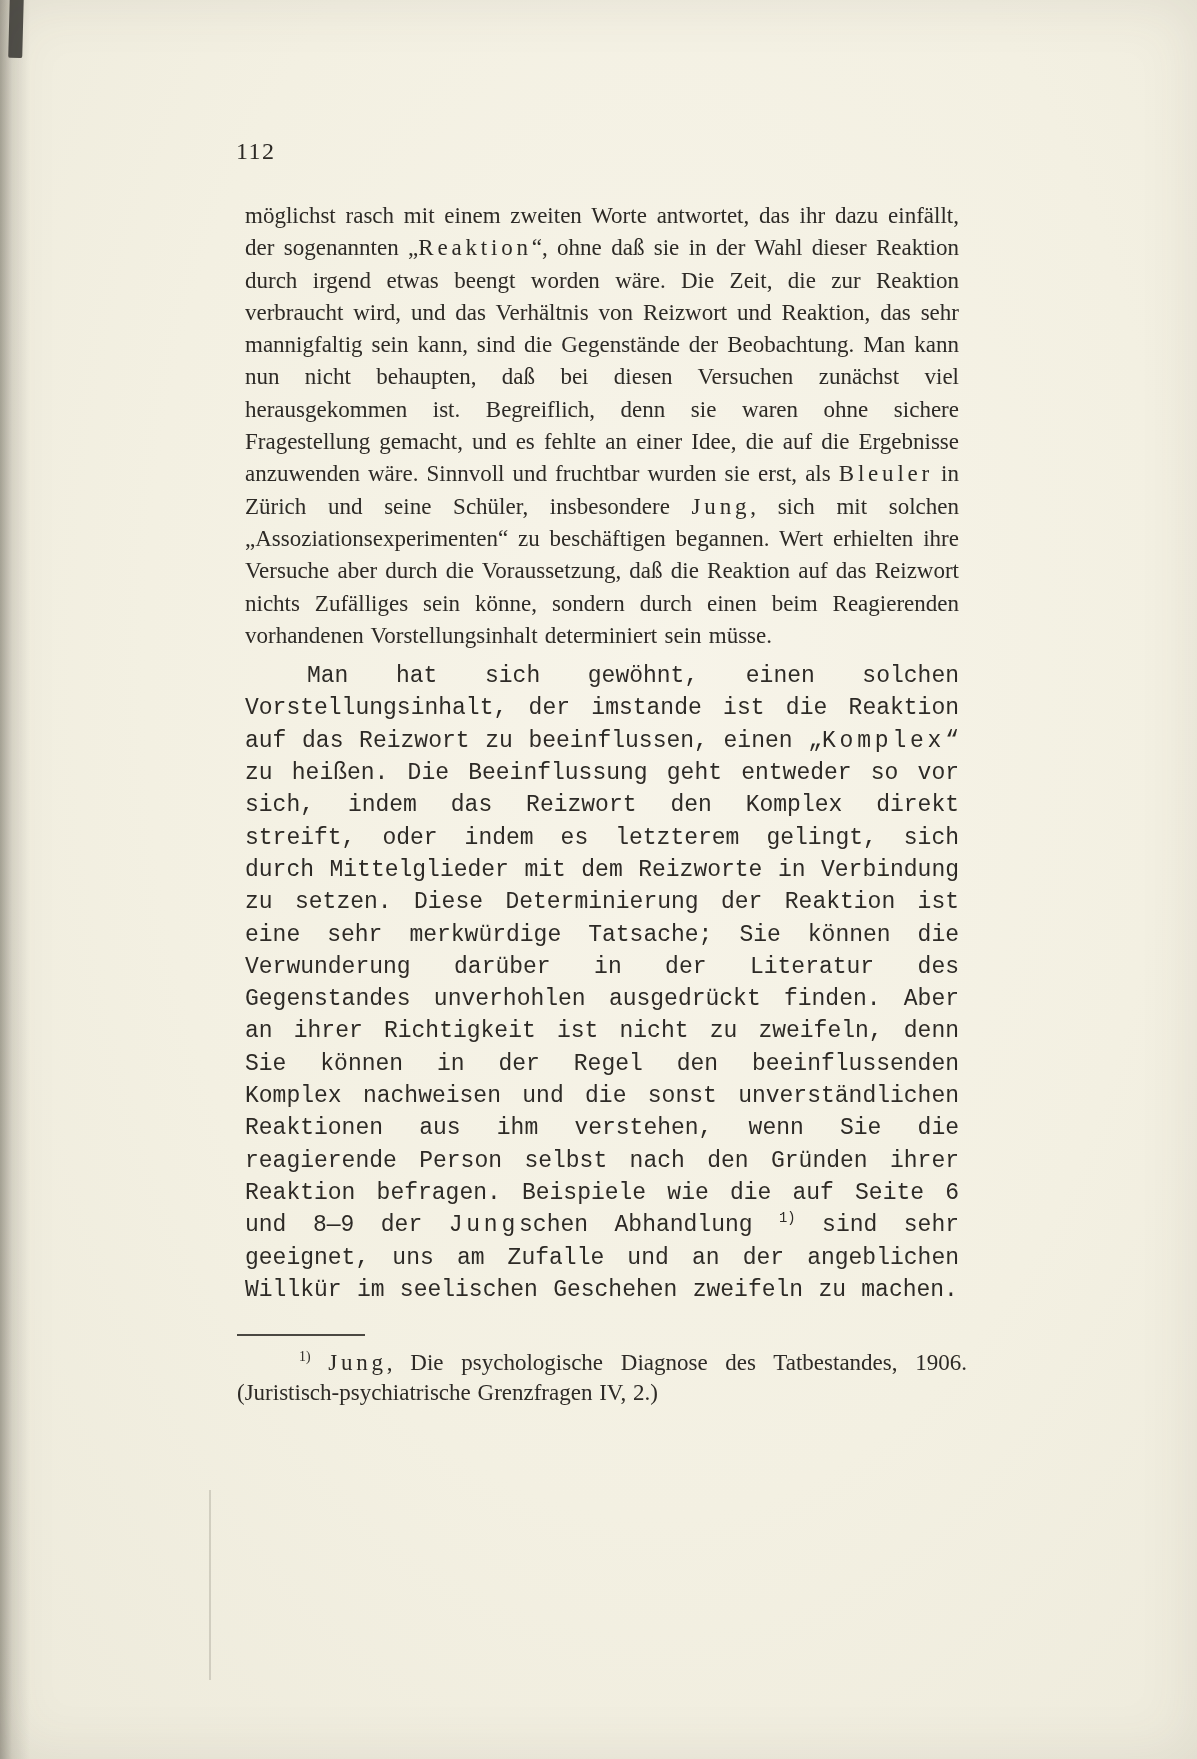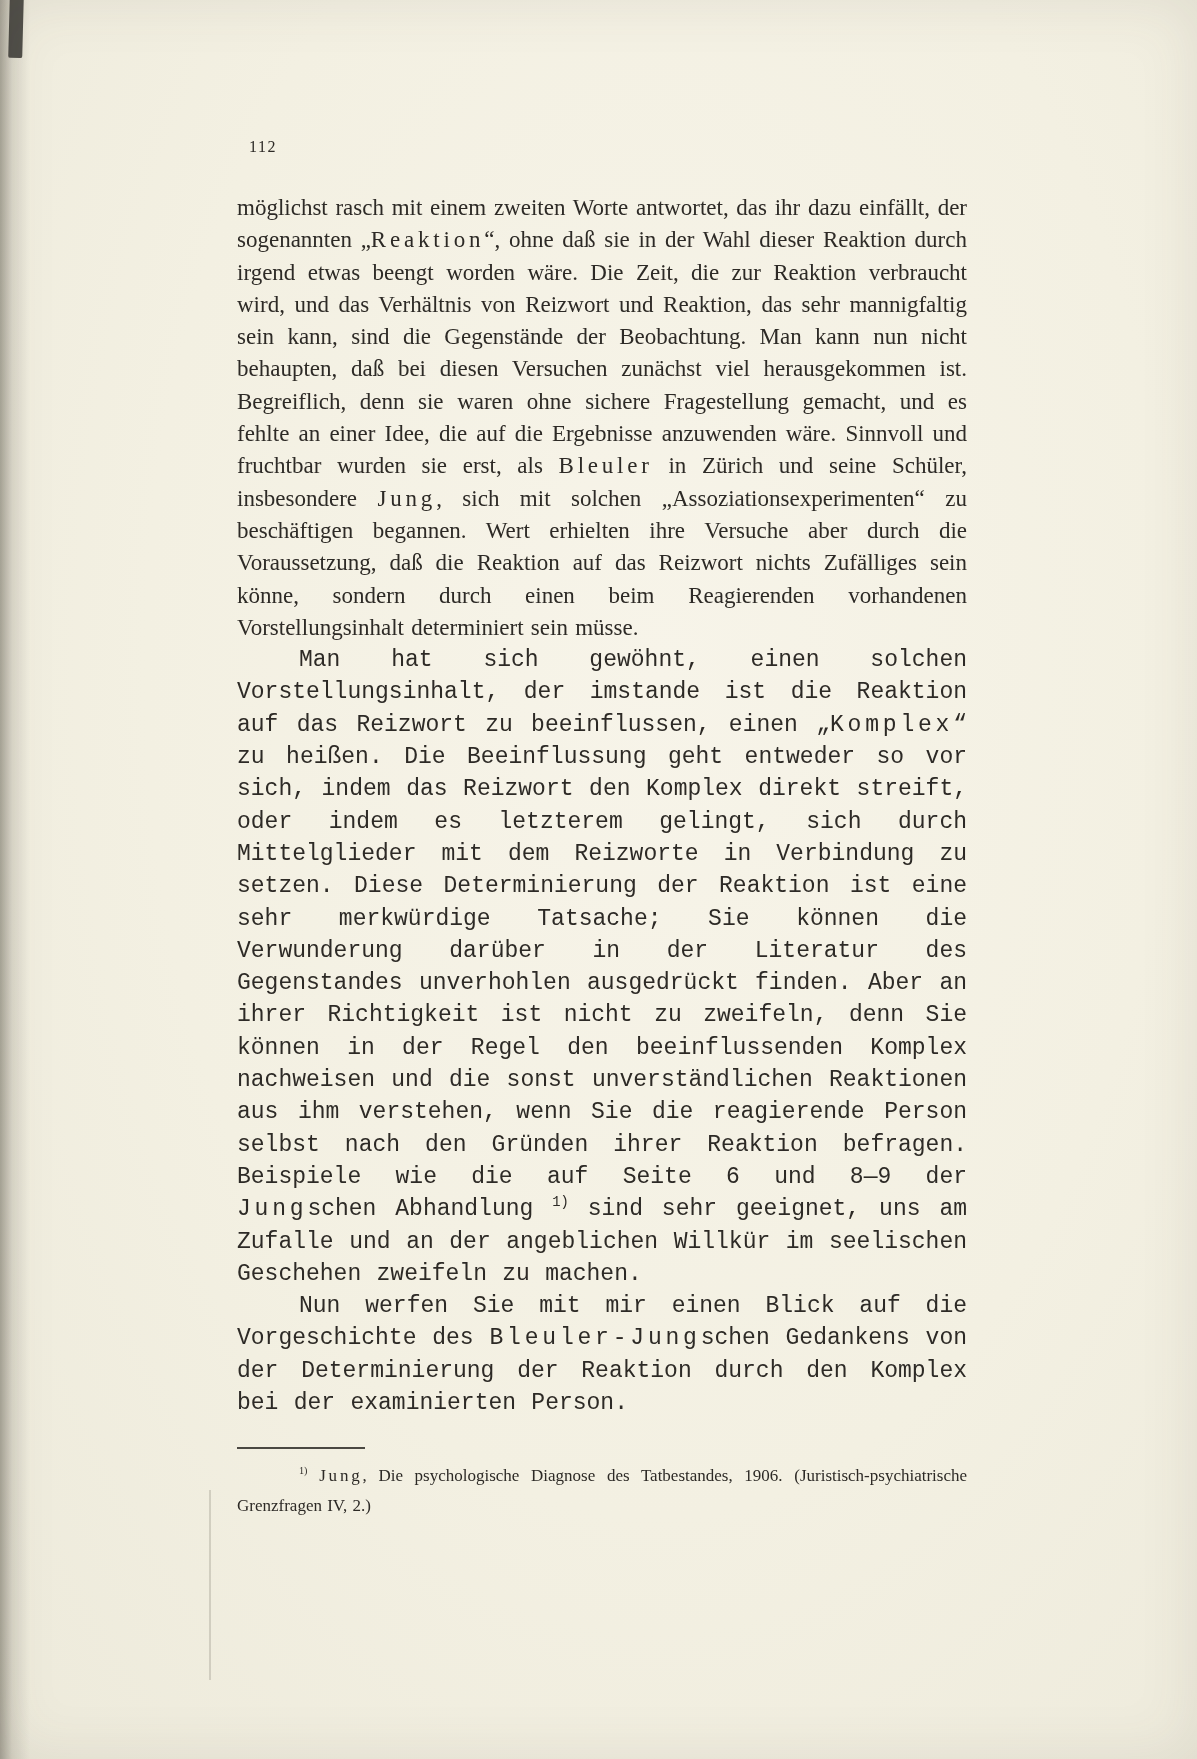--- a/index.html
+++ b/index.html
@@ -48,38 +48,37 @@
     position: absolute;
     inset: 0;
     box-shadow: inset 0 0 60px rgba(80,72,55,0.10);
     pointer-events: none;
   }
   
   .pagenum {
     position: absolute;
     left: 236px;
     top: 138px;
-    font-size: 16px;
+    font-size: 24px;
     letter-spacing: 1.5px;
-    margin-left: 13px;
   }
   .text-block {
     position: absolute;
     left: 237px;
     top: 192px;
     width: 730px;
     font-size: 23px;
     line-height: 32.3px;
     text-align: justify;
     word-spacing: 1.5px;
     hyphens: auto;
     -webkit-hyphens: auto;
   }
   p.body-para {
-    margin: 0;
+    margin: 8px;
   }
   p.body-para.indent {
     text-indent: 62px;
     font-family: Liberation Mono, monospace;
   }
   .spaced {
     letter-spacing: 0.165em;
   }
   sup {
     font-size: 0.6em;
@@ -88,21 +87,21 @@
   }
   .footnote-rule {
     width: 128px;
     height: 0;
     border: none;
     border-top: 2px solid rgba(45,42,38,0.85);
     margin: 28px 0 12px 0;
   }
   p.footnote {
     margin: 0;
-    font-size: 17px;
+    font-size: 23px;
     line-height: 30px;
     text-indent: 62px;
     text-align: justify;
     word-spacing: 1px;
   }
 </style>
 </head>
 <body>
 
 <div class="page">
@@ -110,18 +109,17 @@
   <div class="corner-mark"></div>
   <div class="margin-line"></div>
   <div class="page-vignette"></div>
 
   <div class="pagenum">112</div>
 
   <div class="text-block">
     <div id="paragraphs-host">
         <p class="body-para"><span>möglichst rasch mit einem zweiten Worte antwortet, das ihr dazu einfällt, der sogenannten „</span><span class="spaced">Reaktion</span><span>“, ohne daß sie in der Wahl dieser Reaktion durch irgend etwas beengt worden wäre. Die Zeit, die zur Reaktion verbraucht wird, und das Verhältnis von Reizwort und Reaktion, das sehr mannigfaltig sein kann, sind die Gegenstände der Beobachtung. Man kann nun nicht behaupten, daß bei diesen Versuchen zunächst viel herausgekommen ist. Begreiflich, denn sie waren ohne sichere Fragestellung gemacht, und es fehlte an einer Idee, die auf die Ergebnisse anzuwenden wäre. Sinnvoll und fruchtbar wurden sie erst, als </span><span class="spaced">Bleuler</span><span> in Zürich und seine Schüler, insbesondere </span><span class="spaced">Jung</span><span>, sich mit solchen „Assoziationsexperimenten“ zu beschäftigen begannen. Wert erhielten ihre Versuche aber durch die Voraussetzung, daß die Reaktion auf das Reizwort nichts Zufälliges sein könne, sondern durch einen beim Reagierenden vorhandenen Vorstellungsinhalt determiniert sein müsse.</span></p>
         <p class="body-para indent"><span>Man hat sich gewöhnt, einen solchen Vorstellungsinhalt, der imstande ist die Reaktion auf das Reizwort zu beeinflussen, einen „</span><span class="spaced">Komplex</span><span>“ zu heißen. Die Beeinflussung geht entweder so vor sich, indem das Reizwort den Komplex direkt streift, oder indem es letzterem gelingt, sich durch Mittelglieder mit dem Reizworte in Verbindung zu setzen. Diese Determinierung der Reaktion ist eine sehr merkwürdige Tatsache; Sie können die Verwunderung darüber in der Literatur des Gegenstandes unverhohlen ausgedrückt finden. Aber an ihrer Richtigkeit ist nicht zu zweifeln, denn Sie können in der Regel den beeinflussenden Komplex nachweisen und die sonst unverständlichen Reaktionen aus ihm verstehen, wenn Sie die reagierende Person selbst nach den Gründen ihrer Reaktion befragen. Beispiele wie die auf Seite 6 und 8—9 der </span><span class="spaced">Jung</span><span>schen Abhandlung </span><sup>1)</sup><span> sind sehr geeignet, uns am Zufalle und an der angeblichen Willkür im seelischen Geschehen zweifeln zu machen.</span></p>
-        <p class="body-para indent"><span>Nun werfen Sie mit mir einen Blick auf die Vorgeschichte des </span><span class="spaced">Bleuler-Jung</span><span>schen Gedankens von der Determinierung der Reaktion durch den Komplex bei der examinierten Person.</span></p>
       </div>
     <hr class="footnote-rule">
     <p class="footnote" id="footnote"><sup>1)</sup><span> </span><span class="spaced">Jung</span><span>, Die psychologische Diagnose des Tatbestandes, 1906. (Juristisch-psychiatrische Grenzfragen IV, 2.)</span></p>
   </div>
 </div>
 
 </body></html>

